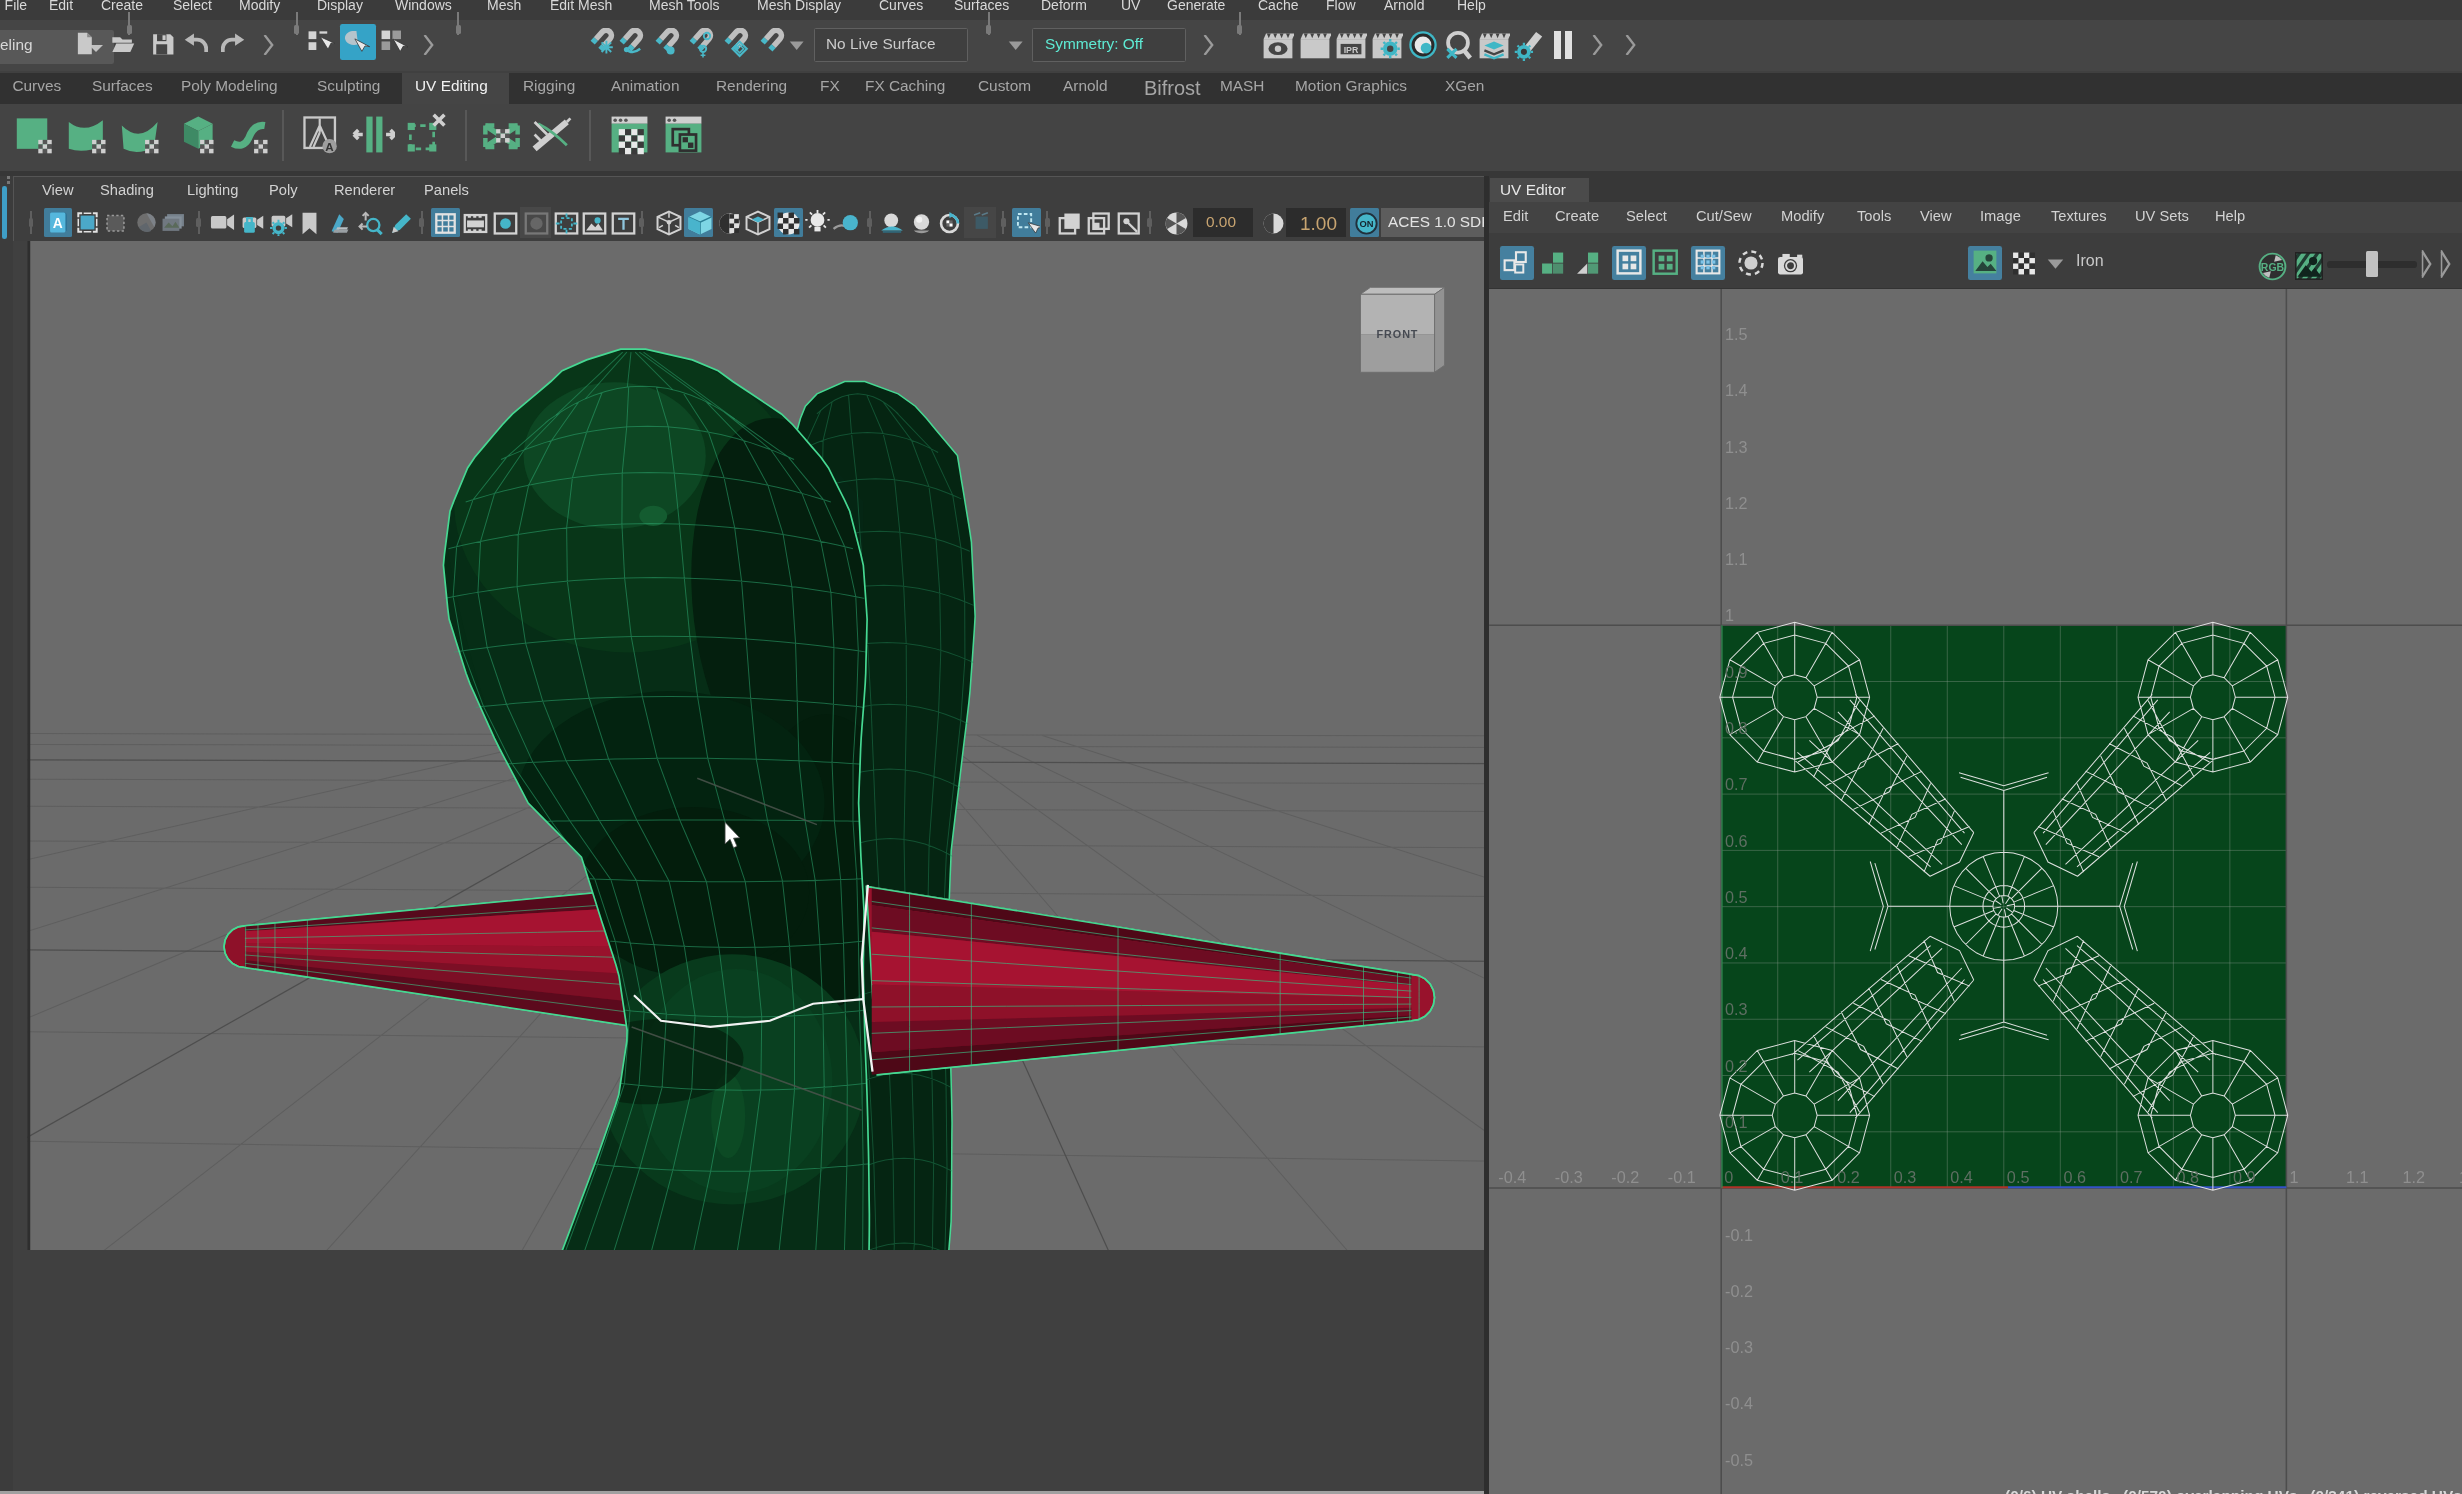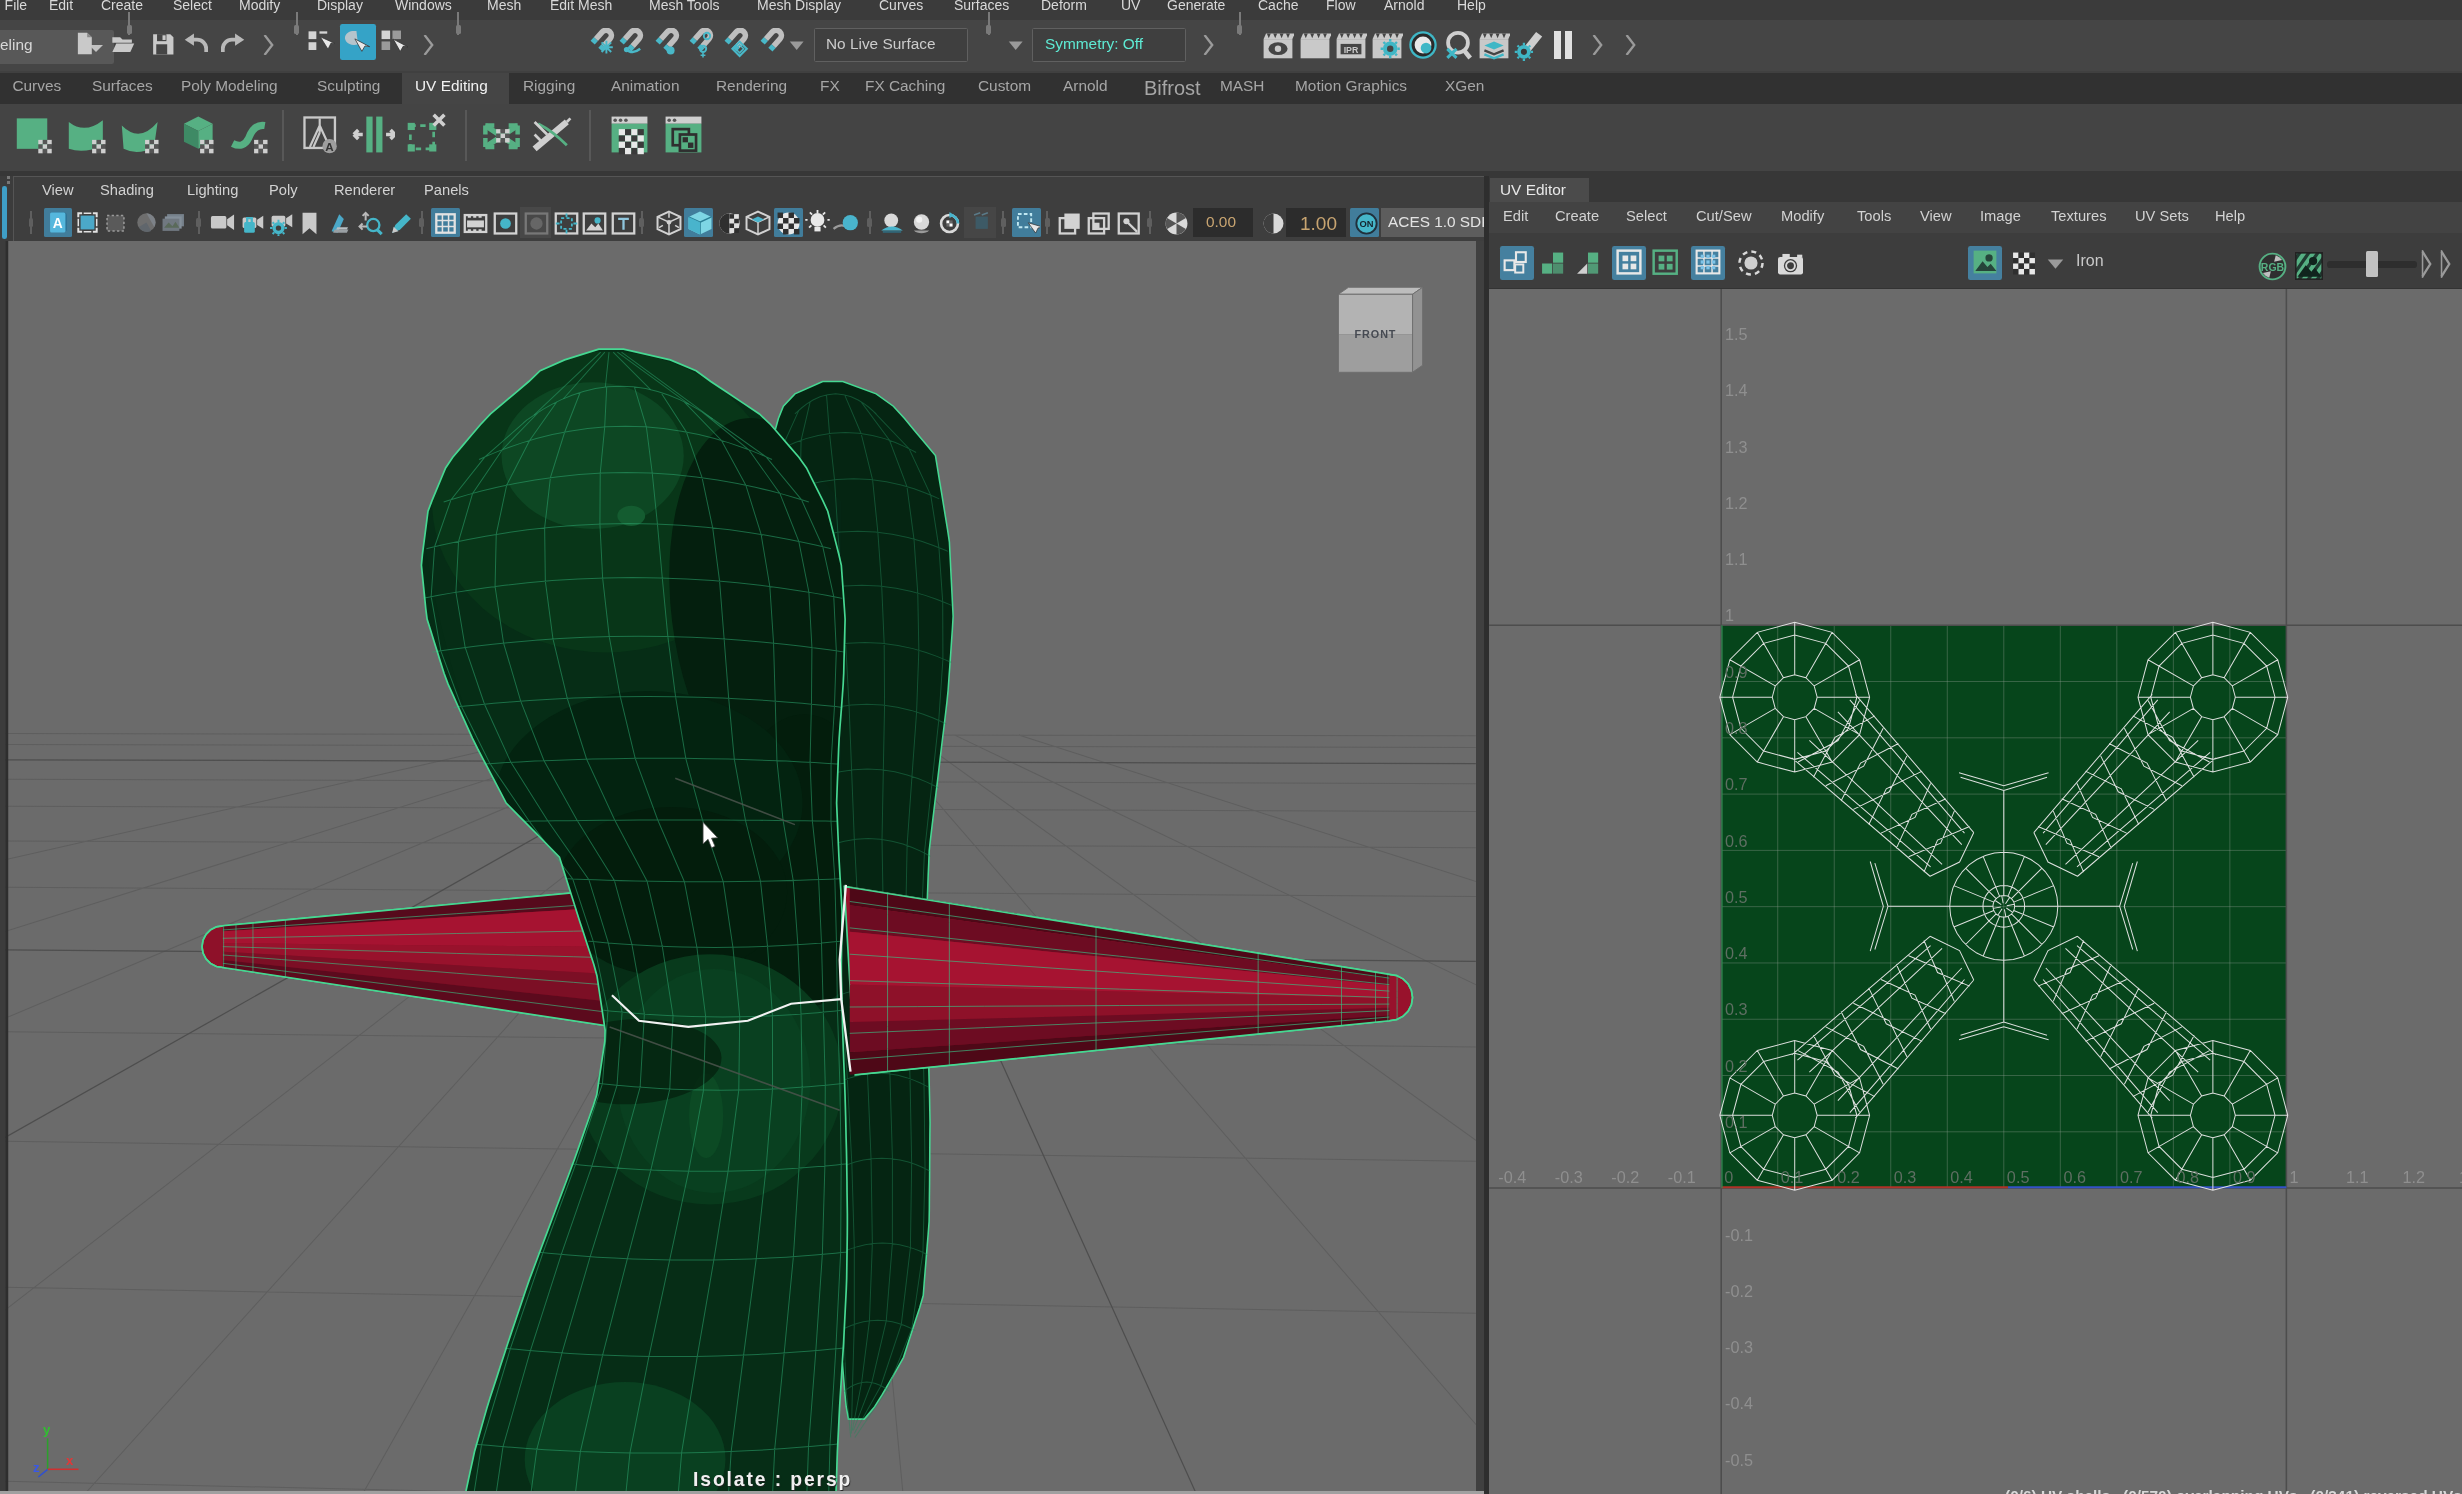--- a/index.html
+++ b/index.html
@@ -604,21 +604,21 @@
     </svg>
 <div class="abs" style="left:1286px;top:208px;width:60px;height:28.6px;background:#2c2c2c;"></div>
 <div class="txt" style="left:1300px;top:213px;font-size:19px;color:#c9a571;">1.00</div>
 <div class="abs" style="left:1350px;top:208px;width:29px;height:28.6px;background:#417d9b;border-radius:1.5px;"></div>
 <svg class="abs" style="left:1354px;top:211px;" width="25" height="25" viewBox="0 0 32 32">
       <circle cx="16" cy="16" r="13" fill="#45b6c9" stroke="#20303c" stroke-width="2.4"></circle>
       <text x="16" y="21" font-size="12" font-weight="bold" fill="#15242e" text-anchor="middle" font-family="Liberation Sans">ON</text>
     </svg>
 <div class="abs" style="left:1381px;top:208px;width:117px;height:28.6px;background:#5d5d5d;overflow:hidden;"></div>
 <div class="txt" style="left:1388px;top:213px;font-size:15.4px;color:#e4e4e4;">ACES 1.0 SDR-</div>
-<div class="abs" style="left:5px;top:241px;width:1471px;height:1253px;background:#6b6b6b;overflow:hidden;">
+<div class="abs" style="left:27px;top:241px;width:1471px;height:1009px;background:#6b6b6b;overflow:hidden;">
 <svg width="1471" height="1253" viewBox="0 0 1905 1623" style="position:absolute;left:0;top:0;">
 <path d="M-17 638 L1905 641 M-17 652 L1905 656 M-17 697 L1905 703 M-17 732 L1905 739 M-17 777 L1905 786 M-17 837 L1905 849 M-17 1024 L1905 1044 M-17 1166 L1905 1192 M-17 1355 L1905 1389 M-17 1606 L1905 1650 M711 640 L-3617 1623 M809 640 L-2317 1623 M873 640 L-1467 1623 M960 640 L-307 1623 M991 640 L103 1623 M1018 640 L463 1623 M1044 640 L813 1623 M1071 640 L1163 1623 M1132 640 L1983 1623 M1174 640 L2543 1623 M1230 640 L3283 1623 M1313 640 L4383 1623" stroke="#5e5e5e" stroke-width="1.3" fill="none"></path>
 <path d="M-17 672 L1905 677 M-17 918 L1905 933 M922 640 L-817 1623 M1099 640 L1543 1623" stroke="#4e4e4e" stroke-width="1.6" fill="none"></path>
 <polygon points="1059.0,182.0 1023.0,198.0 1008.0,214.0 1001.6,230.0 997.1,246.0 992.5,262.0 988.0,278.0 988.0,294.0 988.0,310.0 988.0,326.0 988.0,342.0 988.0,358.0 988.0,374.0 988.2,390.0 989.6,406.0 991.1,422.0 992.5,438.0 993.9,454.0 995.4,470.0 996.8,486.0 999.0,502.0 1001.2,518.0 1003.4,534.0 1005.7,550.0 1007.9,566.0 1010.2,582.0 1012.4,598.0 1014.6,614.0 1016.9,630.0 1019.1,646.0 1021.4,662.0 1023.6,678.0 1025.8,694.0 1028.1,710.0 1030.3,726.0 1032.6,742.0 1034.8,758.0 1037.0,774.0 1039.2,790.0 1041.2,806.0 1043.1,822.0 1045.0,838.0 1046.9,854.0 1048.8,870.0 1050.8,886.0 1052.2,902.0 1053.5,918.0 1054.8,934.0 1056.2,950.0 1057.5,966.0 1058.8,982.0 1060.2,998.0 1061.5,1014.0 1062.7,1030.0 1063.9,1046.0 1065.2,1062.0 1066.4,1078.0 1067.6,1094.0 1068.8,1110.0 1070.1,1126.0 1071.2,1142.0 1071.9,1158.0 1072.7,1174.0 1073.4,1190.0 1074.1,1206.0 1074.9,1222.0 1075.6,1238.0 1076.4,1254.0 1077.1,1270.0 1077.5,1286.0 1078.0,1302.0 1078.5,1318.0 1079.0,1334.0 1079.5,1350.0 1079.9,1366.0 1080.7,1382.0 1081.5,1398.0 1082.3,1414.0 1083.1,1430.0 1083.9,1446.0 1085.2,1462.0 1086.5,1478.0 1087.8,1494.0 1089.4,1510.0 1092.4,1526.0 1112.8,1526.0 1126.3,1510.0 1136.2,1494.0 1145.5,1478.0 1154.8,1462.0 1163.7,1446.0 1168.8,1430.0 1174.0,1414.0 1179.2,1398.0 1184.5,1382.0 1189.2,1366.0 1190.4,1350.0 1191.7,1334.0 1193.0,1318.0 1194.3,1302.0 1195.6,1286.0 1196.8,1270.0 1197.1,1254.0 1197.2,1238.0 1197.4,1222.0 1197.5,1206.0 1197.6,1190.0 1197.7,1174.0 1197.8,1158.0 1198.0,1142.0 1197.7,1126.0 1197.4,1110.0 1197.0,1094.0 1196.6,1078.0 1196.2,1062.0 1195.9,1046.0 1195.5,1030.0 1195.1,1014.0 1194.8,998.0 1194.6,982.0 1194.3,966.0 1194.0,950.0 1193.8,934.0 1193.5,918.0 1193.2,902.0 1193.1,886.0 1193.7,870.0 1194.4,854.0 1195.0,838.0 1195.6,822.0 1196.3,806.0 1196.9,790.0 1198.7,774.0 1200.6,758.0 1202.5,742.0 1204.4,726.0 1206.4,710.0 1208.3,694.0 1210.2,678.0 1212.1,662.0 1214.0,646.0 1216.0,630.0 1217.9,614.0 1219.8,598.0 1221.4,582.0 1222.5,566.0 1223.7,550.0 1224.8,534.0 1225.9,518.0 1227.0,502.0 1227.9,486.0 1227.1,470.0 1226.3,454.0 1225.5,438.0 1224.7,422.0 1223.9,406.0 1223.1,390.0 1220.7,374.0 1218.1,358.0 1215.5,342.0 1212.9,326.0 1210.2,310.0 1207.6,294.0 1205.0,278.0 1191.7,262.0 1178.3,246.0 1165.0,230.0 1150.5,214.0 1128.3,198.0 1085.0,182.0" fill="#052512" stroke="#46d892" stroke-width="2"></polygon>
 <path d="M1049 299 Q 993 488 1035 688 L 1083 688 L 1083 338 Z" fill="#052715" opacity="0.8"></path>
 <polyline points="1037.0,790.7 1040.3,814.4 1043.1,838.0 1046.0,861.6 1048.8,885.3 1051.7,908.9 1053.7,932.5 1055.7,956.2 1057.7,979.8 1059.7,1003.4 1061.7,1027.1 1063.5,1050.7 1065.3,1074.3 1067.2,1098.0 1069.0,1121.6 1070.9,1145.3 1072.3,1168.9 1073.4,1192.5 1074.5,1216.2 1075.6,1239.8 1076.7,1263.4 1077.7,1287.1 1078.4,1310.7 1079.1,1334.3 1079.8,1358.0 1080.5,1381.6 1081.7,1405.2 1082.9,1428.9 1084.0,1452.5" fill="none" stroke="#021708" stroke-width="10" opacity="0.75"></polyline>
 <path d="M1028.2 219.1 L1005.6 269.1 L999.0 329.1 L999.5 397.1 L1004.7 467.1 L1012.6 541.1 L1022.9 621.0 L1033.6 703.9 L1045.0 792.8 L1055.8 885.6 L1064.4 984.3 L1072.8 1092.9 L1079.5 1201.5 L1083.7 1310.1 L1086.3 1408.9 L1089.4 1487.9 L1095.3 1549.7 M1042.8 208.1 L1031.0 258.1 L1029.8 318.1 L1031.9 386.1 L1037.0 456.1 L1043.7 530.1 L1051.6 610.0 L1059.3 693.5 L1067.5 783.0 L1075.9 876.4 L1083.4 975.8 L1090.9 1085.1 L1096.7 1194.5 L1099.9 1303.8 L1099.9 1403.2 L1097.6 1482.7 L1096.1 1544.7 M1063.9 199.3 L1067.8 249.3 L1074.3 309.3 L1078.6 377.3 L1083.7 447.3 L1088.7 521.3 L1093.1 601.3 L1096.4 685.2 L1099.9 775.1 L1105.0 869.1 L1110.8 969.0 L1117.0 1078.9 L1121.6 1188.8 L1123.3 1298.7 L1119.5 1398.7 L1109.4 1478.6 L1097.3 1540.6 M1087.4 199.3 L1108.7 249.3 L1123.6 309.3 L1130.4 377.3 L1135.4 447.3 L1138.6 521.3 L1139.1 601.3 L1137.5 685.2 L1135.8 775.1 L1137.4 869.1 L1141.2 969.0 L1146.0 1078.9 L1149.3 1188.8 L1149.2 1298.7 L1141.3 1398.7 L1122.6 1478.6 L1098.7 1540.6 M1108.5 208.1 L1145.5 258.1 L1168.1 318.1 L1177.2 386.1 L1182.1 456.1 L1183.5 530.1 L1180.6 610.0 L1174.6 693.5 L1168.3 783.0 L1166.5 876.4 L1168.6 975.8 L1172.1 1085.1 L1174.2 1194.5 L1172.6 1303.8 L1160.8 1403.2 L1134.4 1482.7 L1099.9 1544.7 M1123.1 219.1 L1170.9 269.1 L1198.9 329.1 L1209.5 397.1 L1214.4 467.1 L1214.7 541.1 L1209.3 621.0 L1200.3 703.9 L1190.7 792.8 L1186.6 885.6 L1187.6 984.3 L1190.2 1092.9 L1191.5 1201.5 L1188.8 1310.1 L1174.4 1408.9 L1142.6 1487.9 L1100.7 1549.7 M1023.0 224.0 L1024.0 223.0 L1027.0 220.2 L1031.9 216.0 L1038.4 211.0 L1046.4 206.0 L1055.5 201.8 L1065.4 199.0 L1075.7 198.0 L1085.9 199.0 L1095.8 201.8 L1104.9 206.0 L1112.9 211.0 L1119.5 216.0 L1124.3 220.2 L1127.3 223.0 L1128.3 224.0 M996.5 274.0 L998.3 273.0 L1003.5 270.2 L1012.0 266.0 L1023.4 261.0 L1037.3 256.0 L1053.1 251.8 L1070.4 249.0 L1088.2 248.0 L1106.1 249.0 L1123.4 251.8 L1139.2 256.0 L1153.1 261.0 L1164.5 266.0 L1173.0 270.2 L1178.2 273.0 L1180.0 274.0 M988.0 334.0 L990.1 333.0 L996.4 330.2 L1006.7 326.0 L1020.5 321.0 L1037.3 316.0 L1056.5 311.8 L1077.3 309.0 L1099.0 308.0 L1120.6 309.0 L1141.4 311.8 L1160.6 316.0 L1177.4 321.0 L1191.2 326.0 L1201.5 330.2 L1207.8 333.0 L1209.9 334.0 M988.0 402.0 L990.2 401.0 L996.9 398.2 L1007.6 394.0 L1022.1 389.0 L1039.8 384.0 L1059.9 379.8 L1081.8 377.0 L1104.5 376.0 L1127.2 377.0 L1149.1 379.8 L1169.3 384.0 L1186.9 389.0 L1201.4 394.0 L1212.2 398.2 L1218.8 401.0 L1221.0 402.0 M993.2 472.0 L995.5 471.0 L1002.1 468.2 L1012.8 464.0 L1027.3 459.0 L1044.9 454.0 L1065.0 449.8 L1086.9 447.0 L1109.6 446.0 L1132.3 447.0 L1154.1 449.8 L1174.2 454.0 L1191.8 459.0 L1206.3 464.0 L1217.0 468.2 L1223.7 471.0 L1225.9 472.0 M1001.5 546.0 L1003.6 545.0 L1010.0 542.2 L1020.4 538.0 L1034.3 533.0 L1051.3 528.0 L1070.7 523.8 L1091.7 521.0 L1113.6 520.0 L1135.5 521.0 L1156.5 523.8 L1175.9 528.0 L1192.9 533.0 L1206.9 538.0 L1217.2 542.2 L1223.6 545.0 L1225.8 546.0 M1012.7 625.8 L1014.7 624.8 L1020.6 622.0 L1030.1 617.8 L1043.0 612.9 L1058.7 608.0 L1076.5 603.8 L1095.9 601.0 L1116.1 600.0 L1136.3 601.0 L1155.7 603.8 L1173.6 608.0 L1189.3 612.9 L1202.1 617.8 L1211.7 622.0 L1217.6 624.8 L1219.6 625.8 M1024.4 708.5 L1026.2 707.6 L1031.5 704.9 L1040.0 700.9 L1051.5 696.3 L1065.6 691.6 L1081.6 687.6 L1098.9 684.9 L1117.0 684.0 L1135.0 684.9 L1152.4 687.6 L1168.4 691.6 L1182.4 696.3 L1193.9 700.9 L1202.4 704.9 L1207.7 707.6 L1209.5 708.5 M1037.0 797.1 L1038.6 796.2 L1043.2 793.7 L1050.7 790.0 L1060.7 785.6 L1073.0 781.1 L1086.9 777.4 L1102.1 774.9 L1117.9 774.0 L1133.6 774.9 L1148.8 777.4 L1162.8 781.1 L1175.0 785.6 L1185.1 790.0 L1192.5 793.7 L1197.1 796.2 L1198.7 797.1 M1048.6 889.6 L1050.0 888.8 L1054.1 886.5 L1060.8 883.0 L1069.9 878.8 L1080.9 874.7 L1093.4 871.2 L1107.0 868.8 L1121.2 868.0 L1135.4 868.8 L1149.0 871.2 L1161.5 874.7 L1172.5 878.8 L1181.6 883.0 L1188.3 886.5 L1192.4 888.8 L1193.8 889.6 M1057.7 988.1 L1059.0 987.3 L1062.9 985.1 L1069.2 981.9 L1077.7 978.0 L1088.0 974.2 L1099.8 970.9 L1112.7 968.8 L1126.0 968.0 L1139.3 968.8 L1152.2 970.9 L1164.0 974.2 L1174.3 978.0 L1182.8 981.9 L1189.1 985.1 L1193.0 987.3 L1194.3 988.1 M1066.4 1096.4 L1067.6 1095.7 L1071.3 1093.7 L1077.4 1090.7 L1085.5 1087.2 L1095.3 1083.7 L1106.6 1080.7 L1118.8 1078.7 L1131.5 1078.0 L1144.2 1078.7 L1156.4 1080.7 L1167.7 1083.7 L1177.5 1087.2 L1185.6 1090.7 L1191.7 1093.7 L1195.4 1095.7 L1196.6 1096.4 M1073.3 1204.7 L1074.5 1204.0 L1078.0 1202.2 L1083.8 1199.5 L1091.5 1196.3 L1100.9 1193.1 L1111.7 1190.4 L1123.3 1188.6 L1135.5 1188.0 L1147.6 1188.6 L1159.2 1190.4 L1170.0 1193.1 L1179.4 1196.3 L1187.1 1199.5 L1192.9 1202.2 L1196.4 1204.0 L1197.6 1204.7 M1077.9 1313.0 L1079.0 1312.4 L1082.3 1310.8 L1087.7 1308.3 L1095.0 1305.5 L1103.8 1302.6 L1113.9 1300.2 L1124.9 1298.6 L1136.2 1298.0 L1147.6 1298.6 L1158.6 1300.2 L1168.7 1302.6 L1177.5 1305.5 L1184.8 1308.3 L1190.2 1310.8 L1193.5 1312.4 L1194.6 1313.0 M1081.5 1411.4 L1082.4 1410.9 L1085.2 1409.4 L1089.7 1407.3 L1095.8 1404.7 L1103.2 1402.1 L1111.7 1400.0 L1120.8 1398.5 L1130.4 1398.0 L1139.9 1398.5 L1149.1 1400.0 L1157.5 1402.1 L1164.9 1404.7 L1171.0 1407.3 L1175.5 1409.4 L1178.3 1410.9 L1179.2 1411.4 M1086.5 1490.2 L1087.1 1489.7 L1088.7 1488.4 L1091.5 1486.4 L1095.1 1484.1 L1099.6 1481.8 L1104.7 1479.8 L1110.2 1478.5 L1116.0 1478.0 L1121.8 1478.5 L1127.3 1479.8 L1132.4 1481.8 L1136.9 1484.1 L1140.5 1486.4 L1143.3 1488.4 L1144.9 1489.7 L1145.5 1490.2" stroke="#238a5a" stroke-width="1.3" fill="none" opacity="0.45"></path>
 <polygon points="888.0,830.0 282.0,887.0 282.0,887.0 273.7,888.3 266.1,892.2 260.2,898.1 256.3,905.7 255.0,914.0 256.3,922.3 260.2,929.9 266.1,935.8 273.7,939.7 282.0,941.0 282.0,941.0 888.0,1033.0" fill="#8e1129" stroke="#46d892" stroke-width="2.2"></polygon>
 <polygon points="282.0,887.0 357.8,879.9 433.5,872.8 509.2,865.6 585.0,858.5 660.8,851.4 736.5,844.2 812.2,837.1 888.0,830.0 888.0,856.4 812.2,861.1 736.5,865.8 660.8,870.5 585.0,875.2 509.2,879.9 433.5,884.6 357.8,889.3 282.0,894.0" fill="#560a1c" opacity="1.0"></polygon>
 <polygon points="282.0,894.0 357.8,889.3 433.5,884.6 509.2,879.9 585.0,875.2 660.8,870.5 736.5,865.8 812.2,861.1 888.0,856.4 888.0,915.3 812.2,914.6 736.5,913.9 660.8,913.2 585.0,912.5 509.2,911.8 433.5,911.1 357.8,910.4 282.0,909.7" fill="#a61331" opacity="1.0"></polygon>

